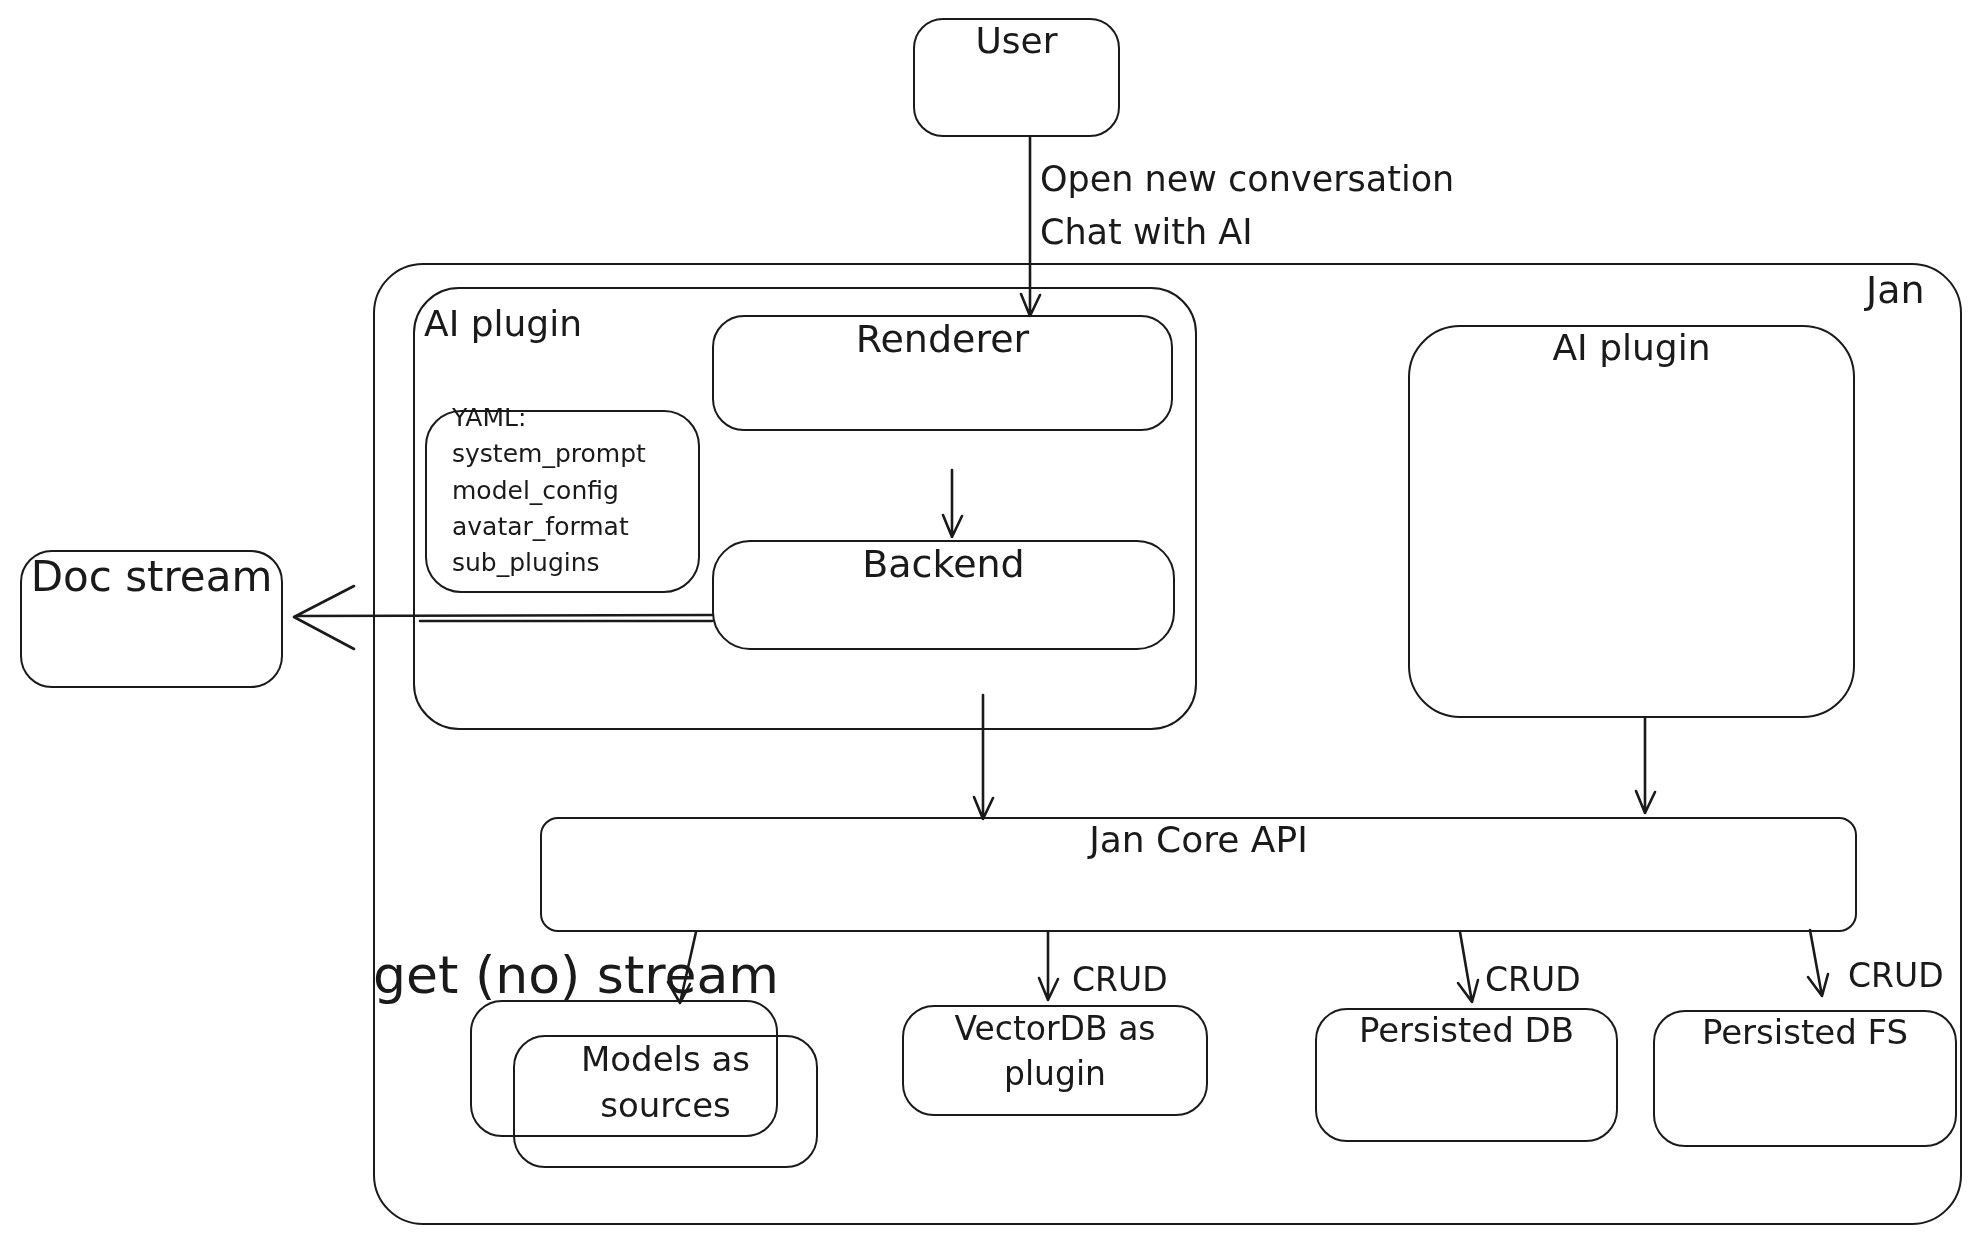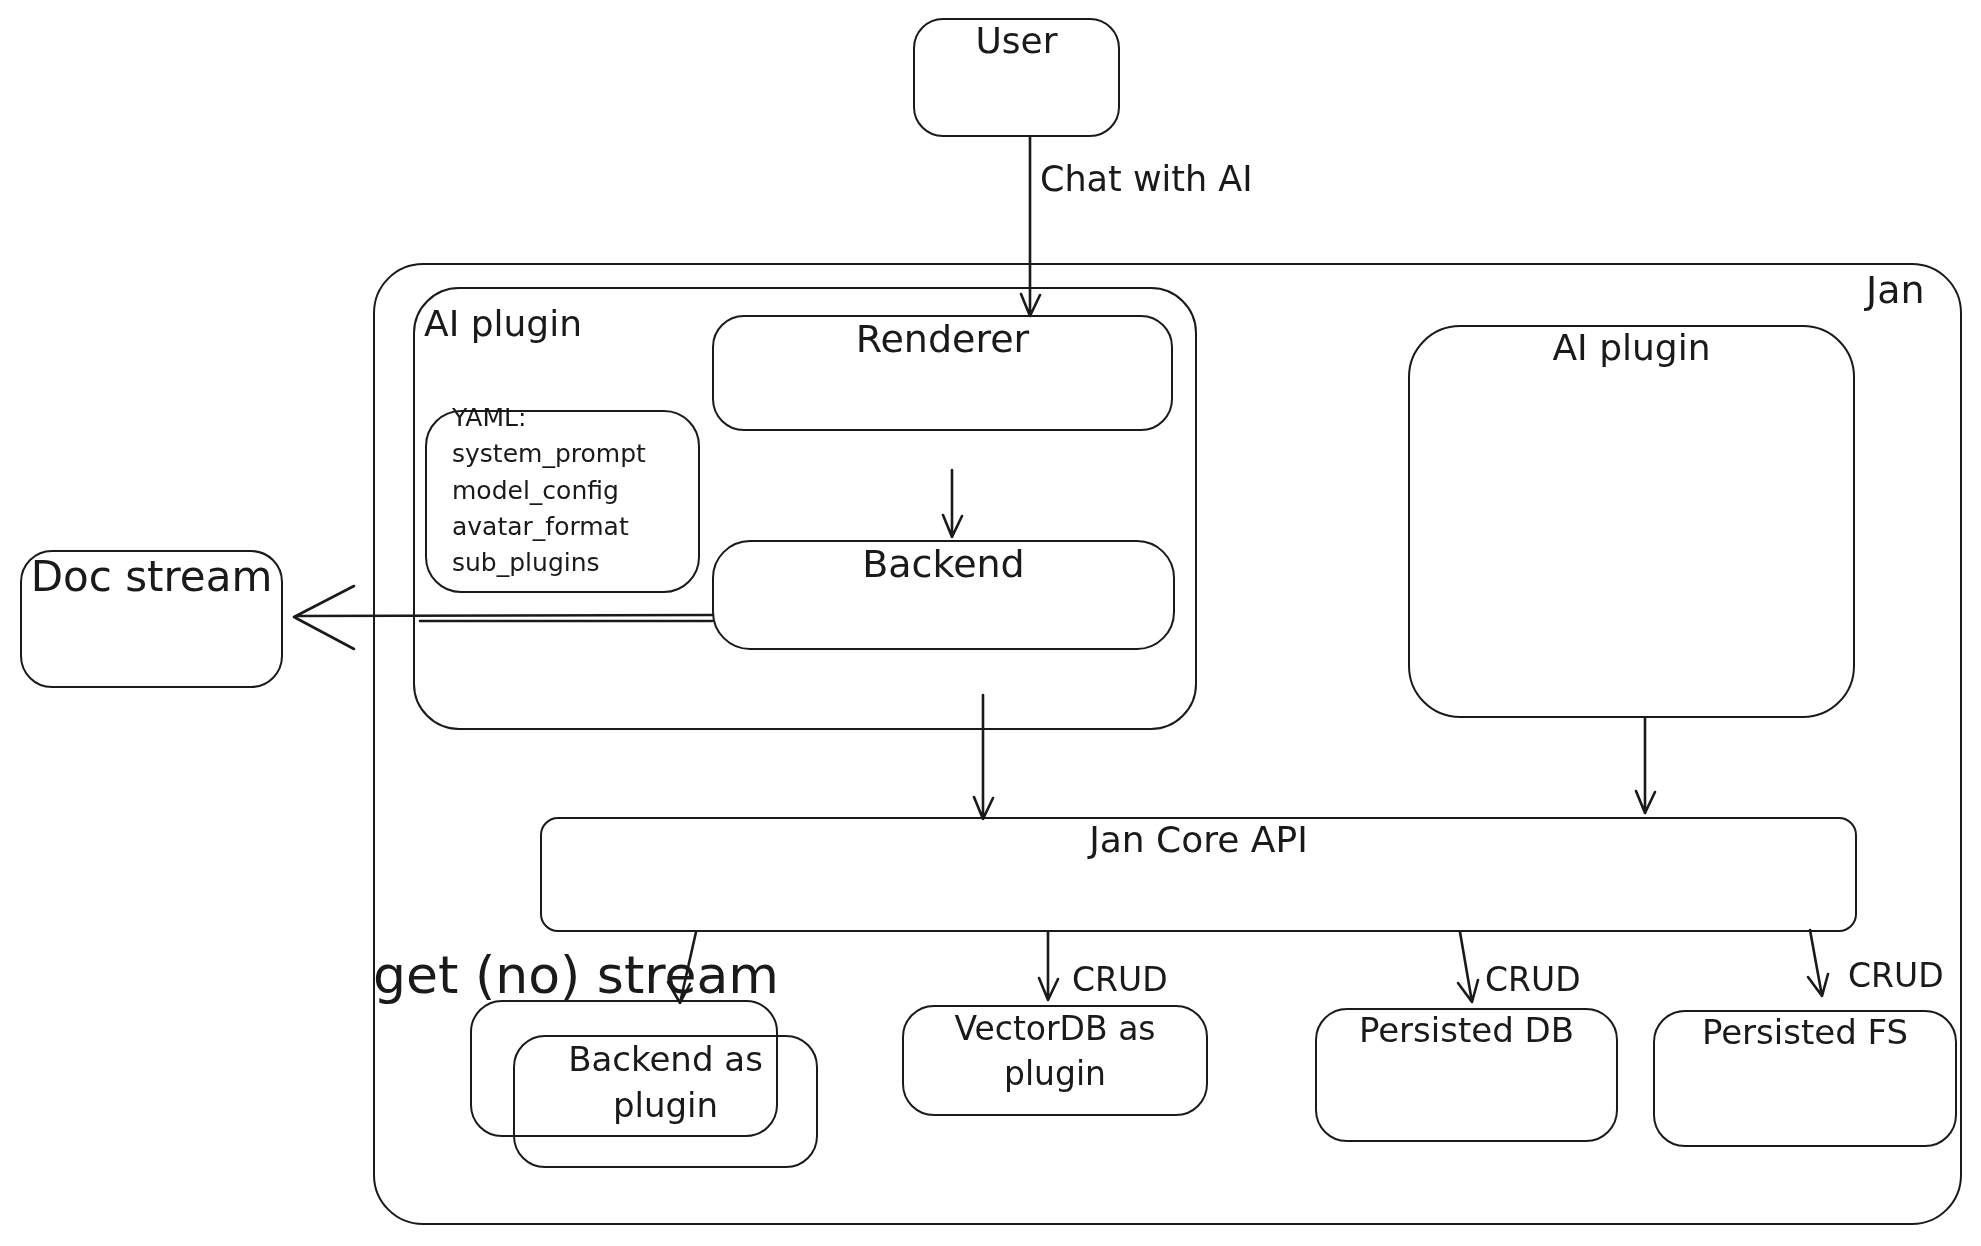--- a/index.html
+++ b/index.html
@@ -54,20 +54,21 @@
   <div class="lbl" style="left:1866px;top:268px;font-size:38px;">Jan</div>
 
   <div class="node container-node" style="left:413px;top:287px;width:784px;height:443px;border-radius:46px;"></div>
   <div class="lbl" style="left:424px;top:302px;font-size:36px;">AI plugin</div>
 
   <div class="node" style="left:913px;top:18px;width:207px;height:119px;border-radius:30px;">
     <span style="font-size:36px;">User</span>
   </div>
 
   <div class="lbl" style="left:1040px;top:153px;font-size:35px;line-height:1.5;">
+    <div>Open new conversation</div>
     <div>Chat with AI</div>
   </div>
 
   <div class="node" style="left:712px;top:315px;width:461px;height:116px;border-radius:32px;">
     <span style="font-size:38px;">Renderer</span>
   </div>
 
   <div class="node" style="left:712px;top:540px;width:463px;height:110px;border-radius:38px;">
     <span style="font-size:38px;">Backend</span>
   </div>
@@ -93,21 +94,21 @@
     <span style="font-size:36px;">Jan Core API</span>
   </div>
 
   <div class="lbl" style="left:373px;top:944px;font-size:52px;">get (no) stream</div>
   <div class="lbl" style="left:1072px;top:960px;font-size:33px;">CRUD</div>
   <div class="lbl" style="left:1485px;top:960px;font-size:33px;">CRUD</div>
   <div class="lbl" style="left:1848px;top:956px;font-size:33px;">CRUD</div>
 
   <div class="node" style="left:470px;top:1000px;width:308px;height:137px;border-radius:32px;"></div>
   <div class="node" style="left:513px;top:1035px;width:305px;height:133px;border-radius:32px;">
-    <span style="font-size:34px;line-height:1.35;display:block;width:220px;">Backend as plugin</span>
+    <span style="font-size:34px;line-height:1.35;display:block;width:220px;">Models as sources</span>
   </div>
 
   <div class="node" style="left:902px;top:1005px;width:306px;height:111px;border-radius:32px;">
     <span style="font-size:33px;line-height:1.35;display:block;width:230px;">VectorDB as plugin</span>
   </div>
 
   <div class="node" style="left:1315px;top:1008px;width:303px;height:134px;border-radius:32px;">
     <span style="font-size:34px;">Persisted DB</span>
   </div>
 

